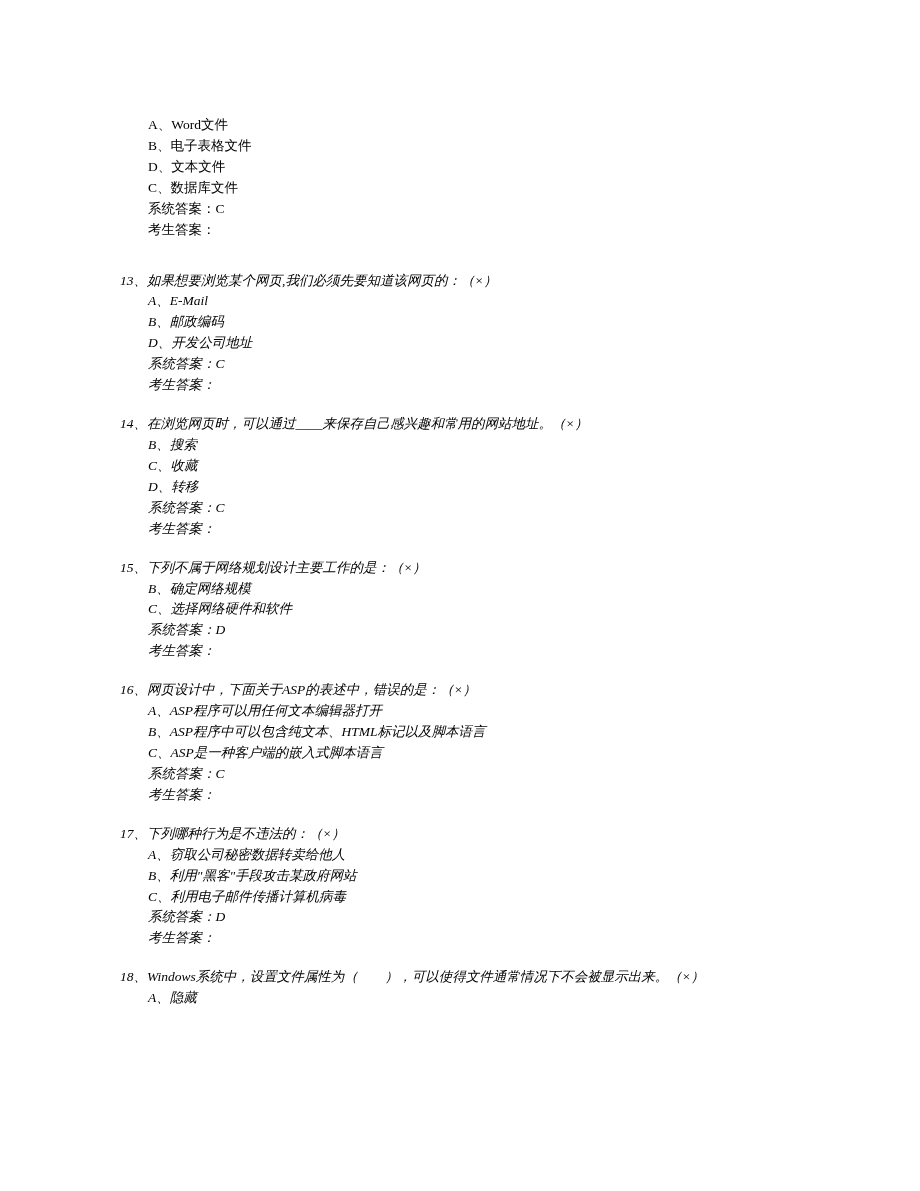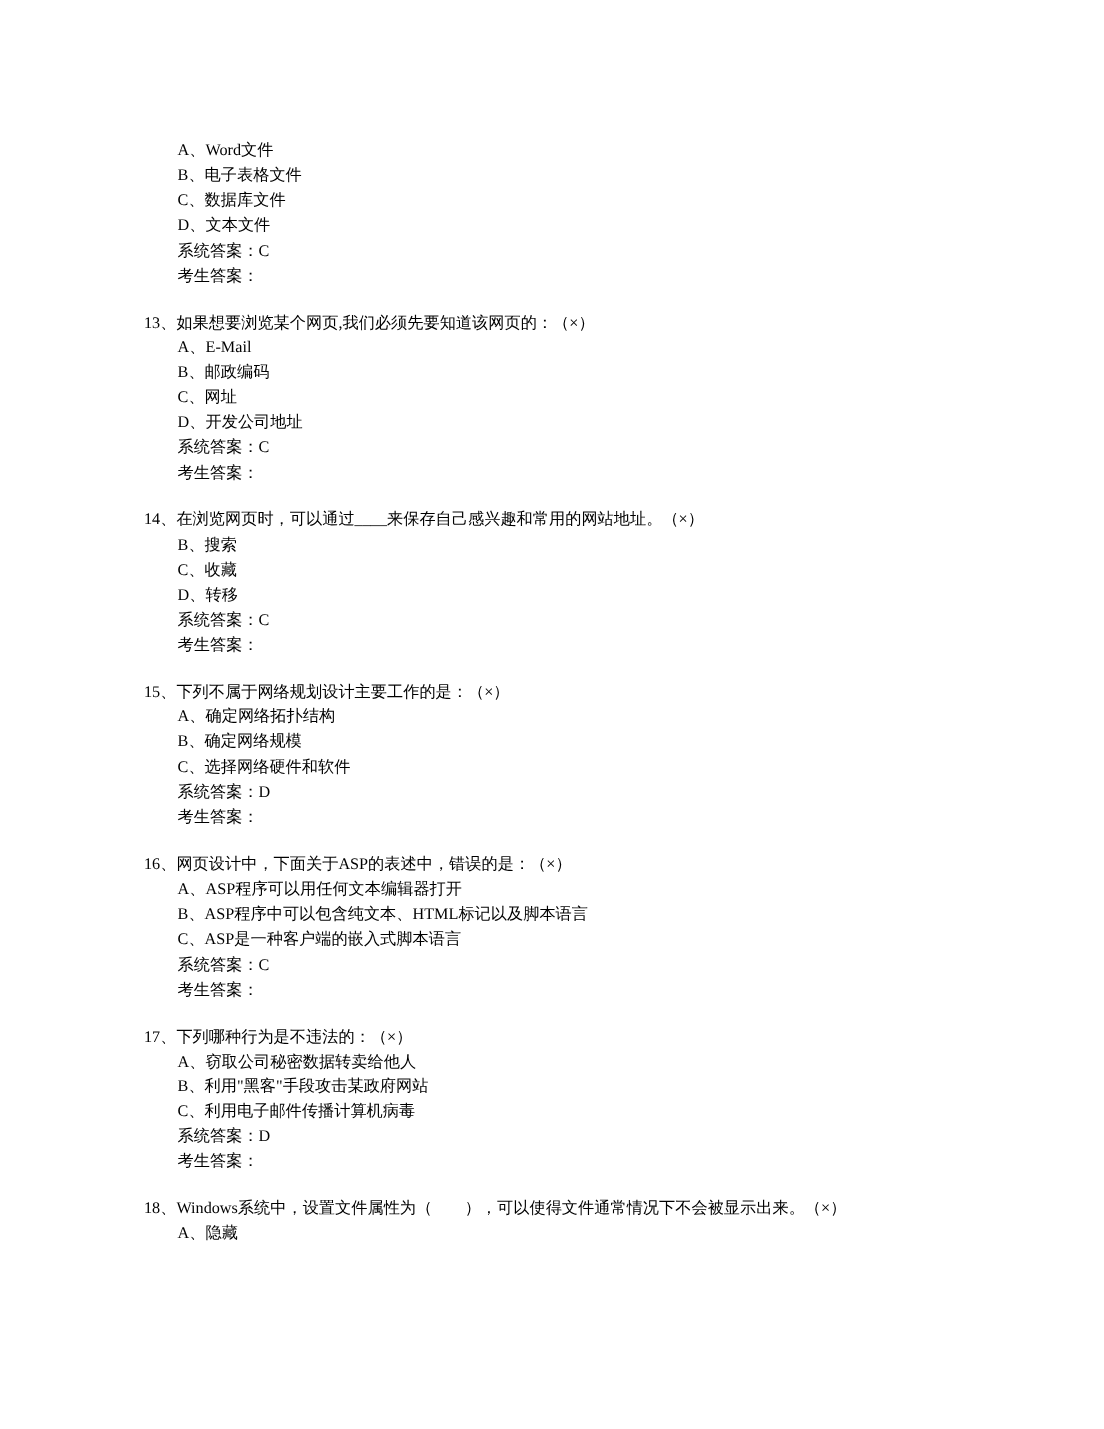--- a/index.html
+++ b/index.html
@@ -12,66 +12,65 @@
       font-family: "SimSun", "宋体", serif;
       font-size: 13.5px;
       line-height: 1.55;
       color: #000000;
       width: 920px;
       height: 1191px;
       padding: 115px 90px 0 120px;
     }
     .question-block {
       margin-bottom: 18px;
+      font-style: italic;
     }
     .question-stem {
       margin-bottom: 0;
     }
     .option-line, .answer-line {
       padding-left: 28px;
     }
     .orphan-block {
       padding-left: 28px;
-      margin-bottom: 18px;
+      margin-bottom: 30px;
     }
   </style>
 </head>
 <body>
 
 <div class="orphan-block">
   <div class="option-line-noindent">A、Word文件</div>
   <div class="option-line-noindent">B、电子表格文件</div>
+  <div class="option-line-noindent">D、文本文件</div>
   <div class="option-line-noindent">C、数据库文件</div>
-  <div class="option-line-noindent">D、文本文件</div>
   <div class="option-line-noindent">系统答案：C</div>
   <div class="option-line-noindent">考生答案：</div>
 </div>
 
 <div class="question-block">
   <div class="question-stem">13、如果想要浏览某个网页,我们必须先要知道该网页的：（×）</div>
   <div class="option-line">A、E-Mail</div>
   <div class="option-line">B、邮政编码</div>
-  <div class="option-line">C、网址</div>
   <div class="option-line">D、开发公司地址</div>
   <div class="answer-line">系统答案：C</div>
   <div class="answer-line">考生答案：</div>
 </div>
 
 <div class="question-block">
   <div class="question-stem">14、在浏览网页时，可以通过____来保存自己感兴趣和常用的网站地址。（×）</div>
   <div class="option-line">B、搜索</div>
   <div class="option-line">C、收藏</div>
   <div class="option-line">D、转移</div>
   <div class="answer-line">系统答案：C</div>
   <div class="answer-line">考生答案：</div>
 </div>
 
 <div class="question-block">
   <div class="question-stem">15、下列不属于网络规划设计主要工作的是：（×）</div>
-  <div class="option-line">A、确定网络拓扑结构</div>
   <div class="option-line">B、确定网络规模</div>
   <div class="option-line">C、选择网络硬件和软件</div>
   <div class="answer-line">系统答案：D</div>
   <div class="answer-line">考生答案：</div>
 </div>
 
 <div class="question-block">
   <div class="question-stem">16、网页设计中，下面关于ASP的表述中，错误的是：（×）</div>
   <div class="option-line">A、ASP程序可以用任何文本编辑器打开</div>
   <div class="option-line">B、ASP程序中可以包含纯文本、HTML标记以及脚本语言</div>

